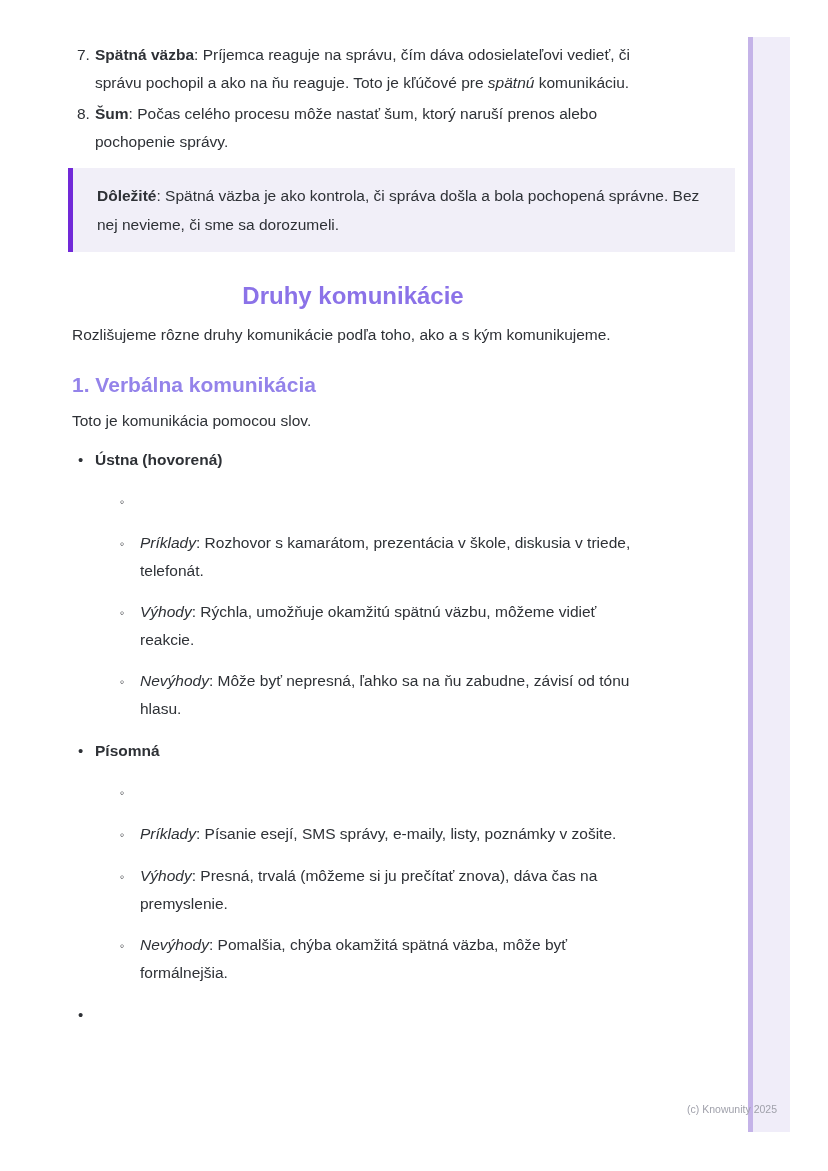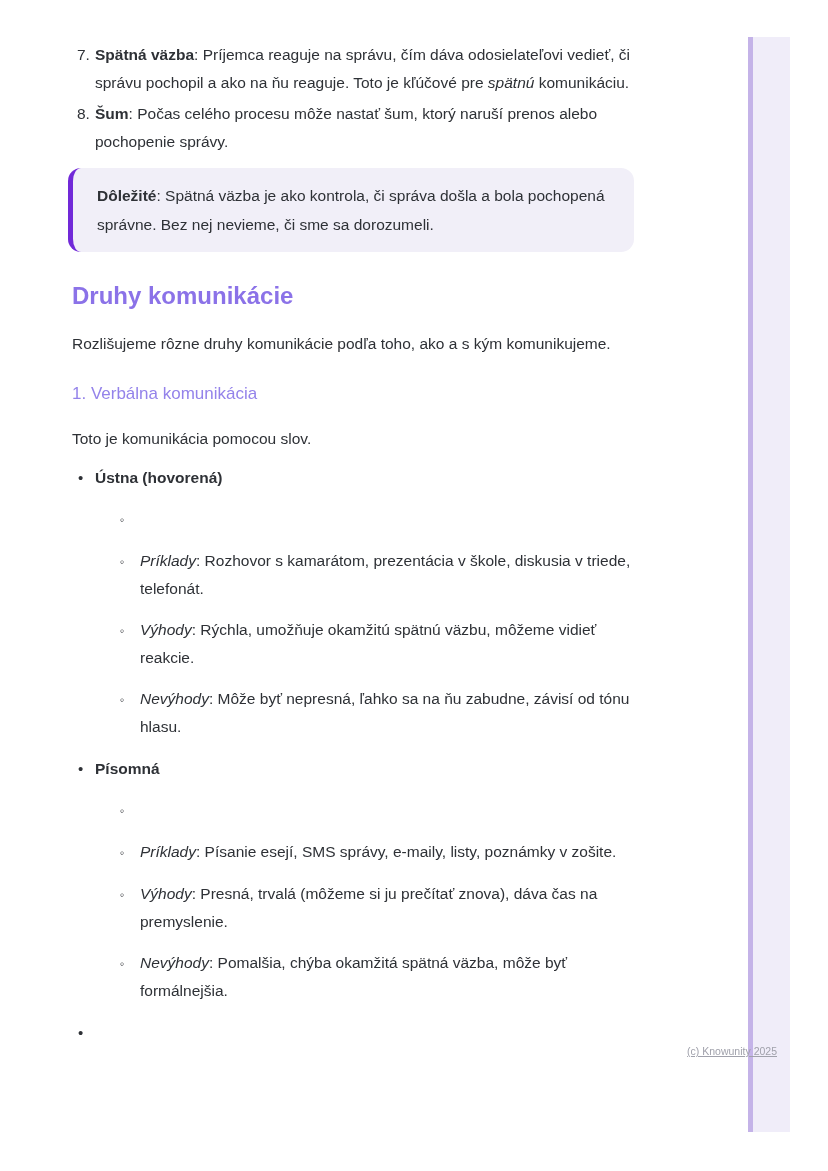--- a/index.html
+++ b/index.html
@@ -20,41 +20,42 @@
     line-height: 28px;
   }
   
   .numlist { list-style: none; }
   .numlist li { display: flex; margin-bottom: 3px; }
   .numlist .num { flex: none; width: 23px; padding-left: 5px; }
   
   .callout {
     background: #f1eff8;
     border-left: 5px solid #7129d8;
-    border-radius: 13px;
+    border-radius: 0;
     margin: 12px 0 0 -4px;
-    width: 566px;
+    width: 667px;
     padding: 13px 24px;
     line-height: 29px;
   }
   h2.section-title {
     color: #8b72e8;
     font-size: 24px;
     line-height: 30px;
     font-weight: bold;
     margin-top: 29px;
+    text-align: center;
   }
   h3.sub-title {
     color: #9483ea;
-    font-size: 17px;
+    font-size: 21px;
     line-height: 25px;
-    font-weight: normal;
+    font-weight: bold;
     margin-top: 23px;
   }
-  p.para { margin-top: 19px; }
+  p.para { margin-top: 10px; }
   
   ul.l1 { list-style: none; margin-top: 11px; }
   ul.l1 > li { margin-bottom: 14px; }
   .l1row { display: flex; }
   .l1row .marker { flex: none; width: 23px; padding-left: 6px; font-size: 15px; }
   
   ul.l2 { list-style: none; margin-left: 48px; }
   ul.l2 > li { display: flex; margin-top: 13px; }
   ul.l2 .marker { flex: none; width: 20px; font-size: 12.5px; padding-top: 1px; }
   strong { font-weight: bold; }
@@ -65,27 +66,26 @@
     left: 748px;
     top: 37px;
     width: 42px;
     height: 1095px;
     background: #f0edf9;
     border-left: 5px solid #c4b3e8;
     z-index: 1;
   }
   .footer {
     position: absolute;
-    top: 1044px;
+    top: 1102px;
     right: 51px;
     font-size: 10.5px;
     line-height: 14px;
     color: #a0a1ab;
     z-index: 2;
-    text-decoration: underline;
   }
 </style>
 </head>
 <body>
 
 <div class="content">
 
   <ol class="numlist">
     <li>
       <span class="num">7.</span>

